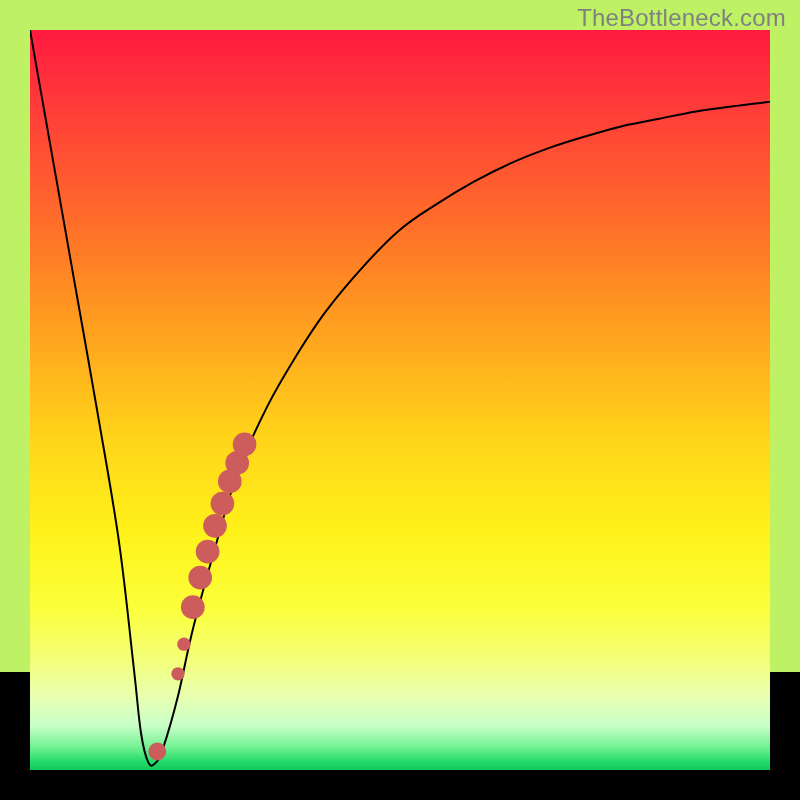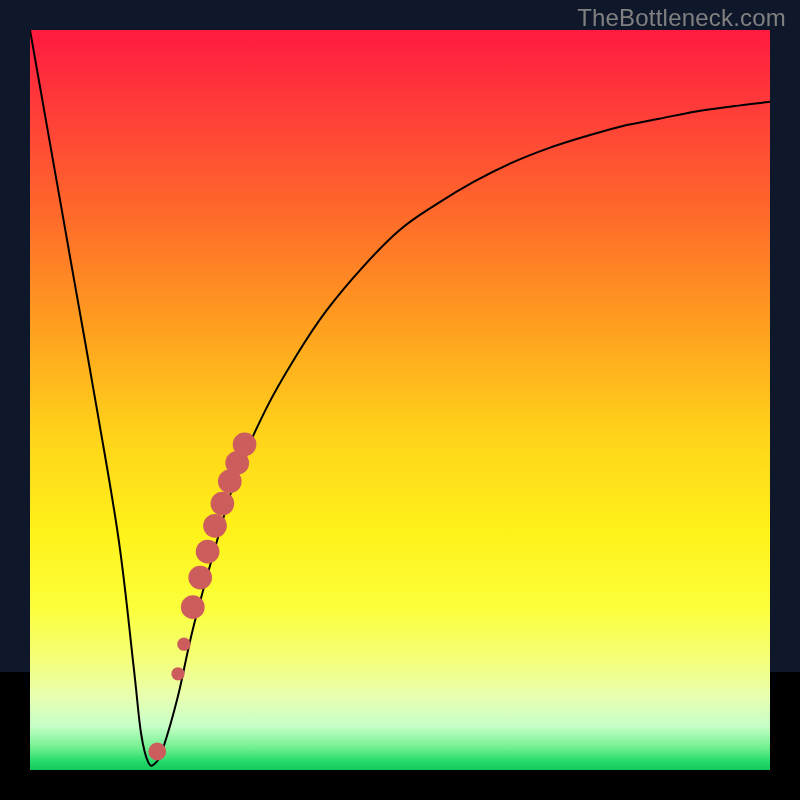--- a/index.html
+++ b/index.html
@@ -10,21 +10,21 @@
     overflow: hidden;
     background: #000;
     font-family: Arial, Helvetica, sans-serif;
   }
   .frame {
     position: absolute;
     top: 0;
     left: 0;
     width: 800px;
     height: 672px;
-    background: #0f172a;
+    background: #bef264;
   }
   .watermark {
     position: absolute;
     top: 4px;
     right: 14px;
     color: #808080;
     font-size: 24px;
     font-weight: 400;
     letter-spacing: 0.2px;
     z-index: 10;

